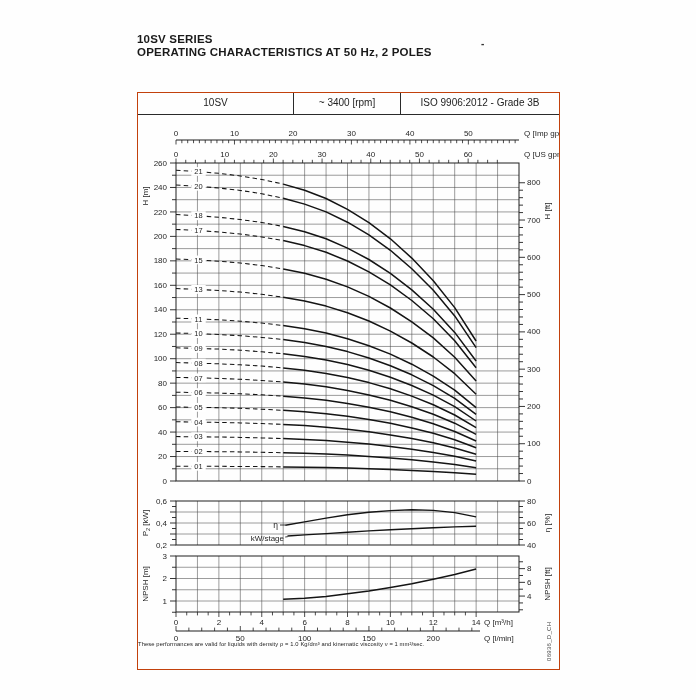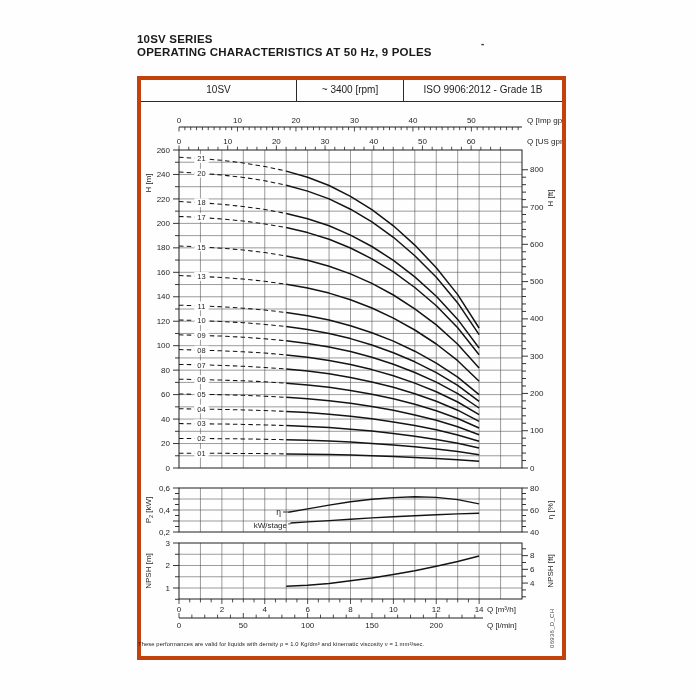--- a/index.html
+++ b/index.html
@@ -1,45 +1,45 @@
 <!DOCTYPE html>
 <html><head>
 <meta charset="utf-8">
 <style>
   html,body{margin:0;padding:0;background:#ffffff;}
   .page{position:relative;width:696px;height:700px;background:#fefefe;overflow:hidden;
         font-family:"Liberation Sans",sans-serif;color:#1a1a1a;}
   .title1{position:absolute;left:137px;top:33px;font-size:11.5px;font-weight:bold;letter-spacing:.2px;}
   .title2{position:absolute;left:137px;top:46px;font-size:11.5px;font-weight:bold;letter-spacing:.2px;}
   .artifact{position:absolute;left:481px;top:38px;font-size:10px;font-weight:bold;color:#333;}
-  .frame{position:absolute;left:137px;top:76px;width:421px;height:576px;border:4px solid #c2410c;}
+  .frame{position:absolute;left:137px;top:92px;width:421px;height:576px;border:1px solid #c2410c;}
   .hdr{position:absolute;left:0;top:0;right:0;height:21px;display:flex;border-bottom:1px solid #2a2a2a;}
   .hcell{font-size:10px;line-height:20px;text-align:center;color:#222;}
   .hc1{width:155px;border-right:1px solid #2a2a2a;}
   .hc2{width:106px;border-right:1px solid #2a2a2a;}
   .hc3{flex:1;}
   .chartwrap{position:absolute;left:0;top:21px;right:0;bottom:0;}
   svg text{font-family:"Liberation Sans",sans-serif;}
   .doccode{position:absolute;left:408px;top:568px;transform:rotate(-90deg);transform-origin:0 0;
            font-size:6px;color:#444;letter-spacing:.3px;white-space:nowrap;}
   .footnote{position:absolute;left:138px;top:641px;font-size:5.8px;color:#222;letter-spacing:.1px;}
 </style>
 </head>
 <body>
 
 <div class="page">
   <div class="title1">10SV SERIES</div>
-  <div class="title2">OPERATING CHARACTERISTICS AT 50 Hz, 9 POLES</div>
+  <div class="title2">OPERATING CHARACTERISTICS AT 50 Hz, 2 POLES</div>
   <div class="artifact">-</div>
 
   <div class="frame">
     <div class="hdr">
       <div class="hcell hc1">10SV</div>
       <div class="hcell hc2">~ 3400 [rpm]</div>
-      <div class="hcell hc3">ISO 9906:2012 - Grade 1B</div>
+      <div class="hcell hc3">ISO 9906:2012 - Grade 3B</div>
     </div>
     <div class="chartwrap">
       <svg width="421" height="553" viewBox="0 0 421 553">
           <line x1="59.4375" y1="49" x2="59.4375" y2="367" stroke="#4a4a4a" stroke-width="0.55"></line>
           <line x1="80.875" y1="49" x2="80.875" y2="367" stroke="#4a4a4a" stroke-width="0.55"></line>
           <line x1="102.3125" y1="49" x2="102.3125" y2="367" stroke="#4a4a4a" stroke-width="0.55"></line>
           <line x1="123.75" y1="49" x2="123.75" y2="367" stroke="#4a4a4a" stroke-width="0.55"></line>
           <line x1="145.1875" y1="49" x2="145.1875" y2="367" stroke="#4a4a4a" stroke-width="0.55"></line>
           <line x1="166.625" y1="49" x2="166.625" y2="367" stroke="#4a4a4a" stroke-width="0.55"></line>
           <line x1="188.0625" y1="49" x2="188.0625" y2="367" stroke="#4a4a4a" stroke-width="0.55"></line>

